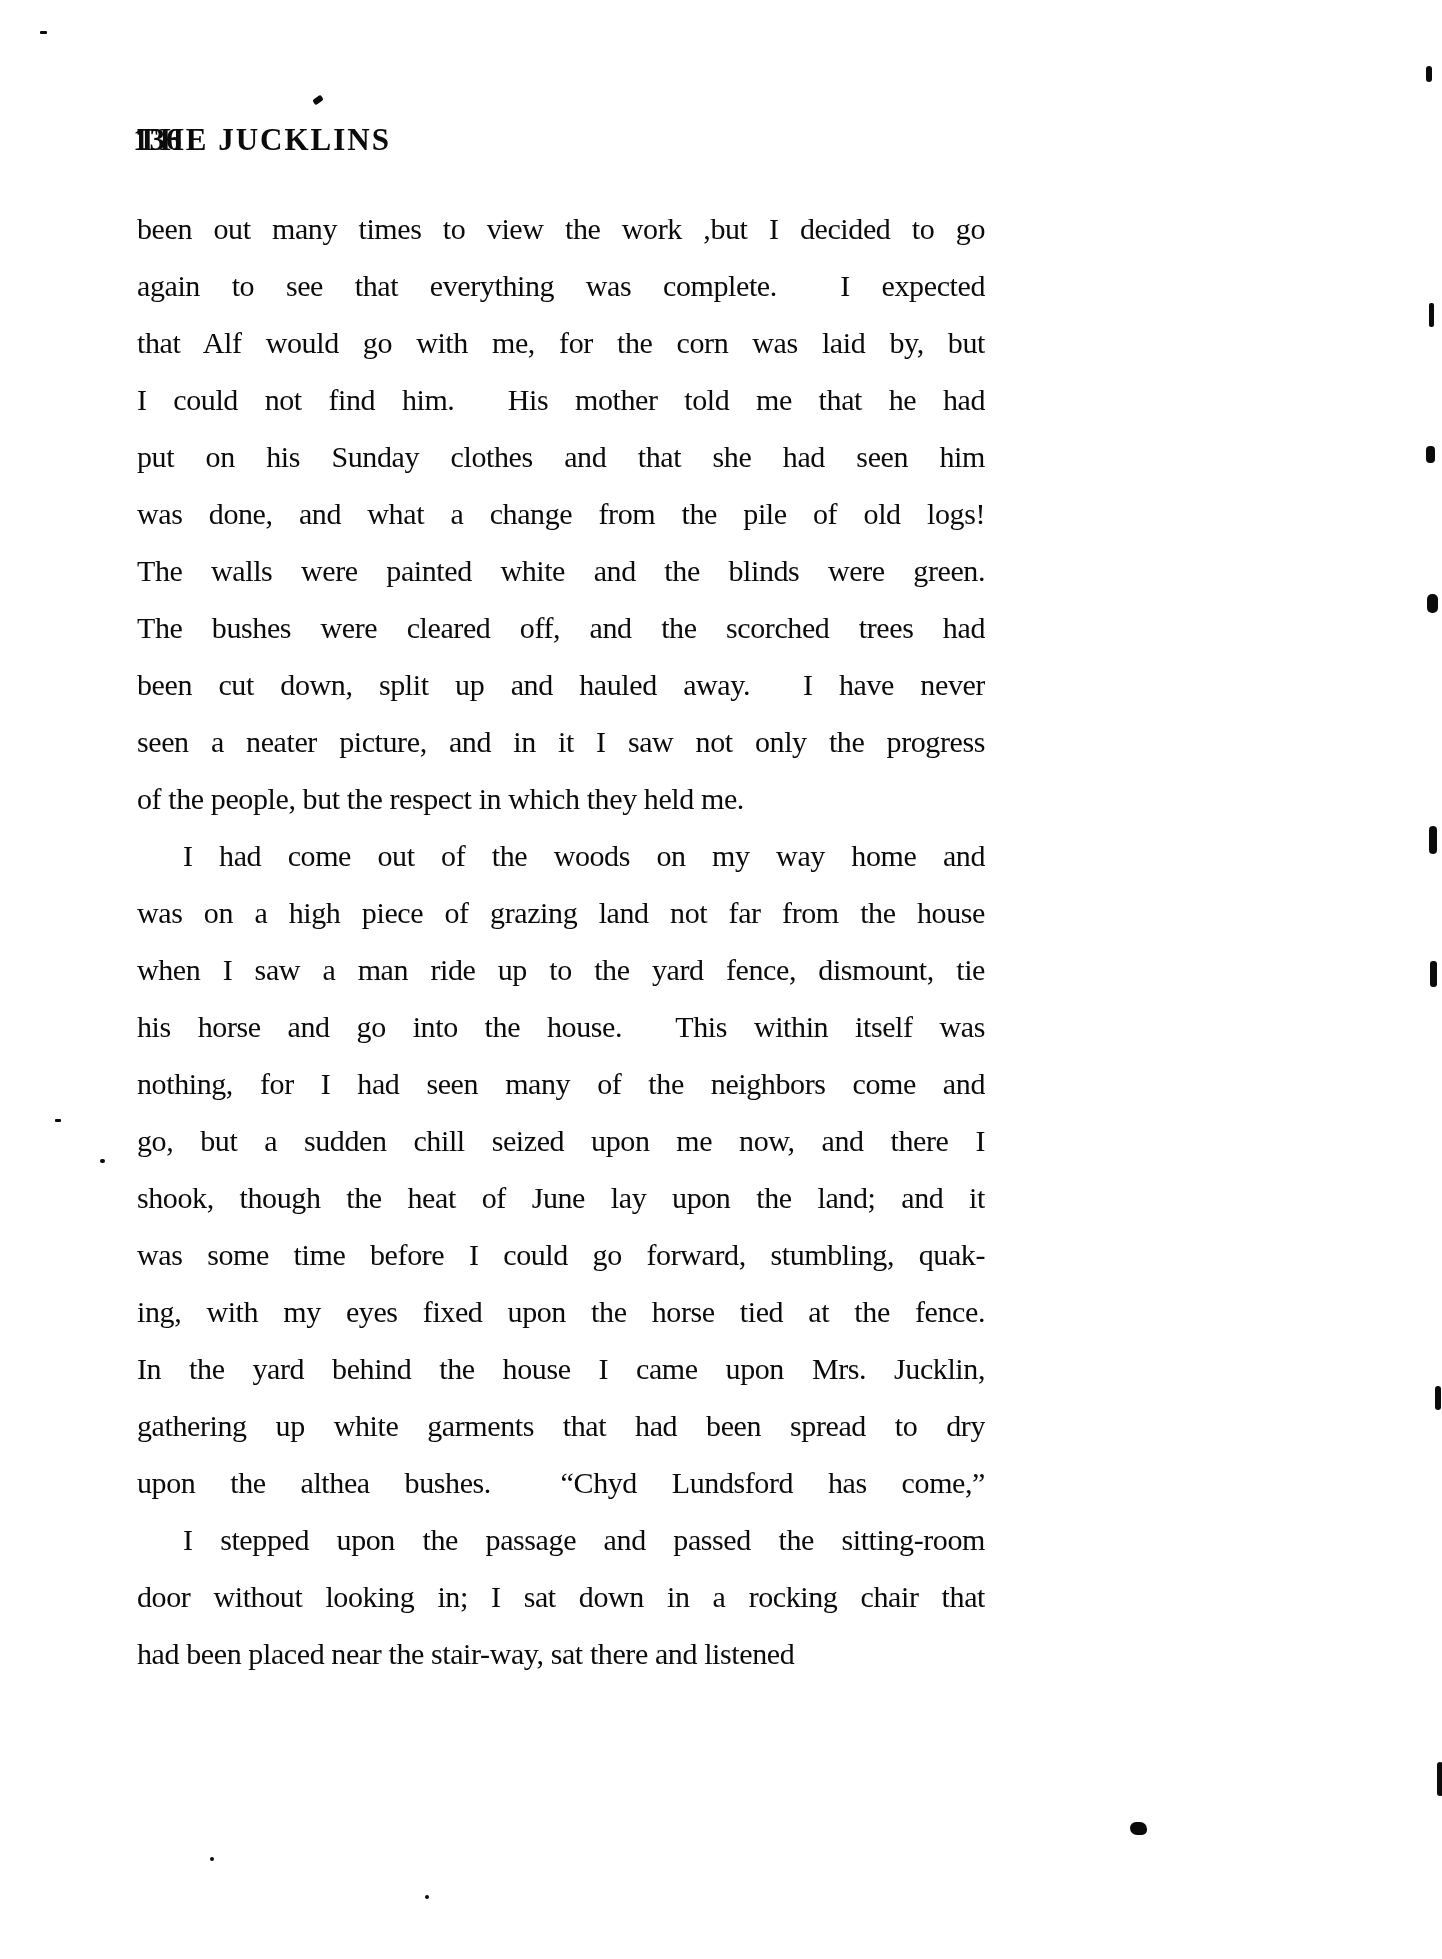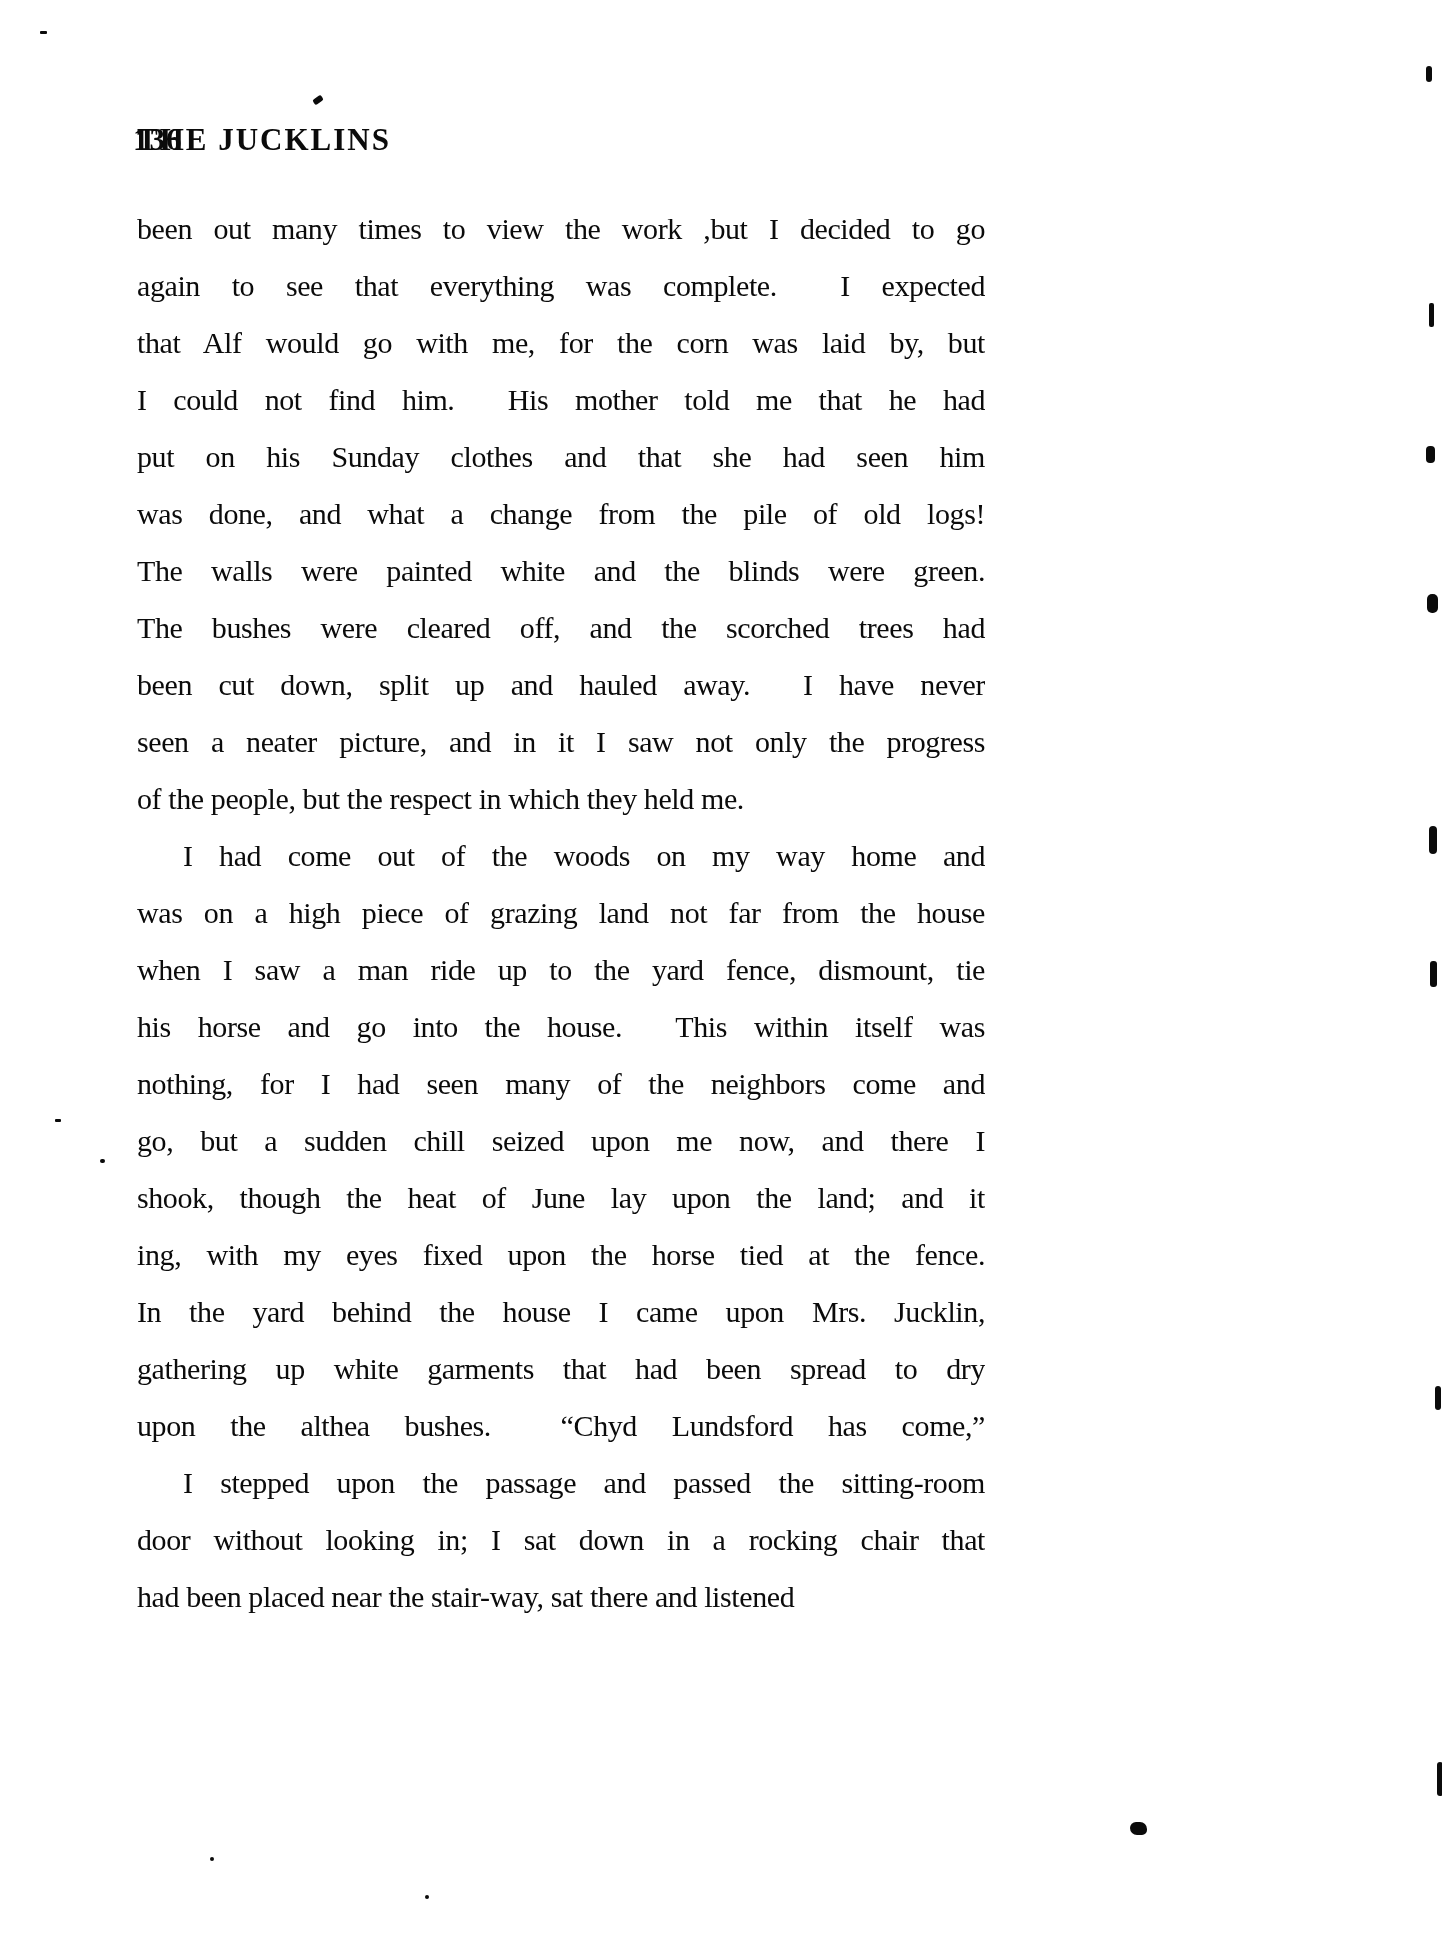--- a/index.html
+++ b/index.html
@@ -90,20 +90,21 @@
     <div class="line">seen a neater picture, and in it I saw not only the progress</div>
     <div class="line last">of the people, but the respect in which they held me.</div>
 
     <div class="line indent">I had come out of the woods on my way home and</div>
     <div class="line">was on a high piece of grazing land not far from the house</div>
     <div class="line">when I saw a man ride up to the yard fence, dismount, tie</div>
     <div class="line">his horse and go into the house.  This within itself was</div>
     <div class="line">nothing, for I had seen many of the neighbors come and</div>
     <div class="line">go, but a sudden chill seized upon me now, and there I</div>
     <div class="line">shook, though the heat of June lay upon the land; and it</div>
+    <div class="line">was some time before I could go forward, stumbling, quak-</div>
     <div class="line">ing, with my eyes fixed upon the horse tied at the fence.</div>
     <div class="line">In the yard behind the house I came upon Mrs. Jucklin,</div>
     <div class="line">gathering up white garments that had been spread to dry</div>
     <div class="line">upon the althea bushes.  “Chyd Lundsford has come,”</div>
 
     <div class="line indent">I stepped upon the passage and passed the sitting-room</div>
     <div class="line">door without looking in; I sat down in a rocking chair that</div>
     <div class="line last">had been placed near the stair-way, sat there and listened</div>
   </div>
 

